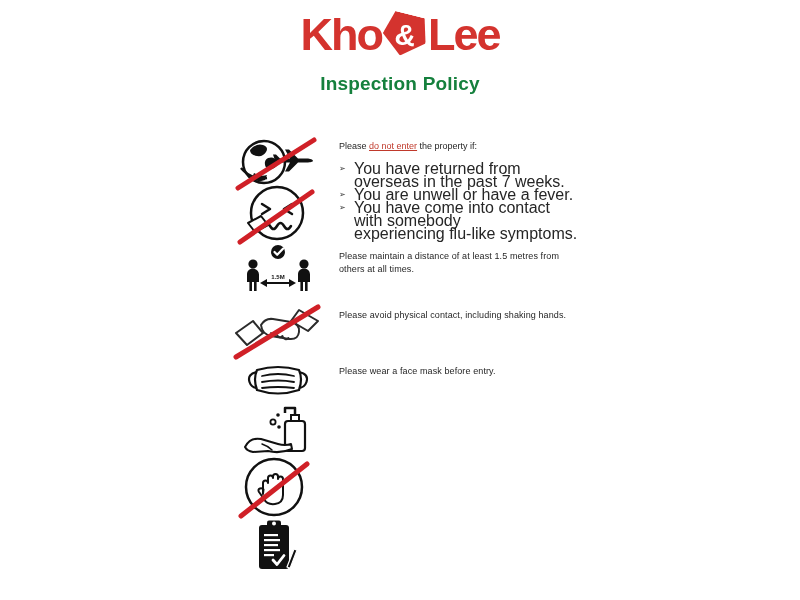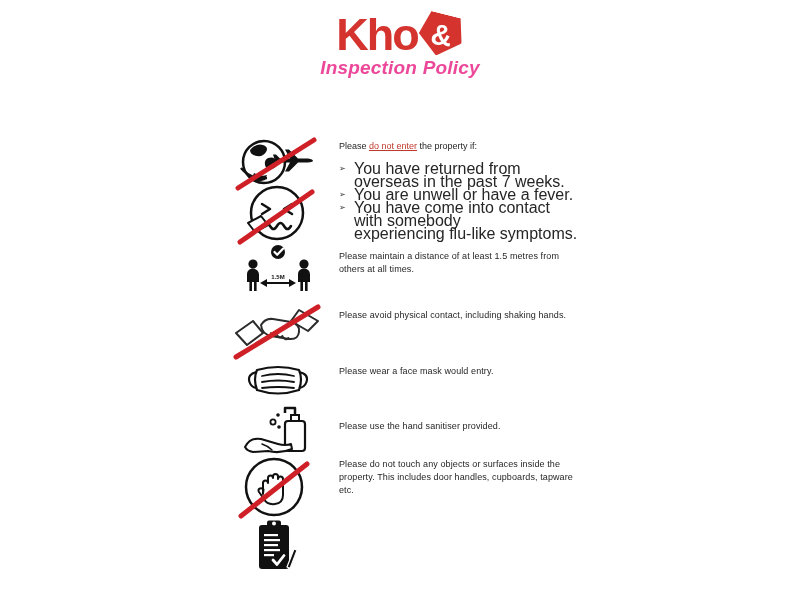--- a/index.html
+++ b/index.html
@@ -10,21 +10,21 @@
   
   .header{position:absolute;top:12px;left:0;width:800px;text-align:center;}
   .logo{display:flex;align-items:center;justify-content:center;line-height:1;}
   .logo-word{font-size:45px;font-weight:bold;color:#D4332E;letter-spacing:-2px;}
   .logo-badge{
     width:44px;height:42px;background:#D4332E;margin:0 1px;
     clip-path:polygon(16% 0%,84% 0%,100% 58%,50% 100%,0% 58%);
     transform:rotate(14deg);display:flex;align-items:center;justify-content:center;
   }
   .logo-badge span{color:#ffffff;font-size:29px;font-weight:bold;transform:rotate(-6deg);}
-  .doc-title{margin-top:0;font-size:19px;font-weight:bold;color:#ec4899;letter-spacing:.2px;font-style:italic;}
+  .doc-title{margin-top:16px;font-size:19px;font-weight:bold;color:#15803d;letter-spacing:.2px;}
   .intro{margin-top:9px;font-size:8.6px;line-height:10.8px;color:#3f3f3f;}
   
   .abs{position:absolute;}
   .row-text{
     position:absolute;left:339px;width:242px;font-size:9px;line-height:13px;
     color:#262626;white-space:pre-line;letter-spacing:.1px;
   }
   .lead-line{font-size:9px;line-height:13px;margin-bottom:9px;}
   .lead-em{color:#C0392B;font-weight:normal;text-decoration:underline;}
   .bullet-row{display:flex;line-height:13px;}
@@ -36,20 +36,21 @@
 <body>
 
 <div class="page">
 
   <div class="header">
     <div class="logo">
       <span class="logo-word">Kho</span>
       <span class="logo-badge">
           <span>&amp;</span>
         </span>
+      <span class="logo-word">Lee</span>
     </div>
     <div class="doc-title">Inspection Policy</div>
   </div>
 
   <svg class="abs" style="left:234px;top:132px" width="84" height="60" viewBox="0 0 84 60">
     <circle cx="30" cy="30" r="21" fill="#fff" stroke="#111" stroke-width="2.5"></circle>
     <path d="M16,18 q6,-7 13,-5 q6,2 3,7 q-3,5 -9,4 q-7,-1 -7,-6 z" fill="#111"></path>
     <path d="M34,26 q7,-2 9,4 q1,5 -5,7 q-6,1 -7,-4 q-1,-5 3,-7 z" fill="#111"></path>
     <path d="M20,41 q6,4 13,2 l-2,5 q-7,3 -13,-2 z" fill="#111"></path>
     <path d="M7,36 q10,12 26,10" stroke="#111" stroke-width="2.5" fill="none"></path>
@@ -111,42 +112,38 @@
     <line x1="3" y1="58" x2="85" y2="8" stroke="#D02027" stroke-width="5" stroke-linecap="round"></line>
   </svg>
   <div class="row-text" style="top:309px">Please avoid physical contact, including shaking hands.</div>
 
   <svg class="abs" style="left:246px;top:361px" width="64" height="38" viewBox="0 0 64 38">
     <path d="M11,11 Q1,13 3.5,21 Q5.5,27 12,27" fill="none" stroke="#111" stroke-width="2.2"></path>
     <path d="M53,11 Q63,13 60.5,21 Q58.5,27 52,27" fill="none" stroke="#111" stroke-width="2.2"></path>
     <path d="M11,9 Q32,3 53,9 Q57,18 53,29 Q32,36 11,29 Q7,18 11,9 Z" fill="#fff" stroke="#111" stroke-width="2.2" stroke-linejoin="round"></path>
     <path d="M16,15 Q32,11 48,15 M16,21 Q32,18 48,21 M16,27 Q32,25 48,27" fill="none" stroke="#111" stroke-width="1.8" stroke-linecap="round"></path>
   </svg>
-  <div class="row-text" style="top:365px">Please wear a face mask would entry.</div>
+  <div class="row-text" style="top:365px">Please wear a face mask before entry.</div>
 
   <svg class="abs" style="left:242px;top:401px" width="74" height="56" viewBox="0 0 74 56">
     <rect x="43" y="20" width="20" height="30" rx="3" fill="#fff" stroke="#111" stroke-width="2.2"></rect>
     <rect x="49" y="14" width="8" height="6" fill="#fff" stroke="#111" stroke-width="2"></rect>
     <path d="M53,14 V7 H43 V12" fill="none" stroke="#111" stroke-width="2.5" stroke-linejoin="round"></path>
     <circle cx="36" cy="14" r="1.8" fill="#111"></circle>
     <circle cx="31" cy="21" r="2.6" fill="none" stroke="#111" stroke-width="1.8"></circle>
     <circle cx="37" cy="26" r="1.8" fill="#111"></circle>
     <path d="M3,46 Q8,36 19,38 L36,43 Q43,45 49,43 L50,48 Q38,53 26,50 L11,51 Q5,50 3,46 Z" fill="#fff" stroke="#111" stroke-width="2" stroke-linejoin="round"></path>
     <path d="M20,43 Q26,45 30,49" stroke="#111" stroke-width="1.5" fill="none" stroke-linecap="round"></path>
   </svg>
-  <div class="row-text" style="top:420px">Please use the hand sanitiser provided.</div>
 
   <svg class="abs" style="left:237px;top:454px" width="74" height="66" viewBox="0 0 74 66">
     <circle cx="37" cy="33" r="28" fill="none" stroke="#111" stroke-width="2.5"></circle>
     <path d="M26,40 V29 q0,-2.5 2.5,-2.5 q2.5,0 2.5,2.5 v-5 q0,-2.5 2.5,-2.5 q2.5,0 2.5,2.5 v-1.5 q0,-2.5 2.5,-2.5 q2.5,0 2.5,2.5 v2.5 q0,-2.5 2.5,-2.5 q2.5,0 2.5,2.5 V41 q0,8 -8,9 q-8,1 -11,-5 l-5,-7 q-1.5,-2.5 1,-3.5 q2,-0.8 3.5,1 z" fill="#fff" stroke="#111" stroke-width="2" stroke-linejoin="round"></path>
     <line x1="4" y1="62" x2="70" y2="10" stroke="#D02027" stroke-width="5" stroke-linecap="round"></line>
   </svg>
-  <div class="row-text" style="top:458px">Please do not touch any objects or surfaces inside the
-property. This includes door handles, cupboards, tapware
-etc.</div>
 
   <svg class="abs" style="left:256px;top:519px" width="42" height="52" viewBox="0 0 42 52">
     <rect x="3" y="6" width="30" height="44" rx="3" fill="#111"></rect>
     <rect x="11" y="1.5" width="14" height="9" rx="2" fill="#111"></rect>
     <circle cx="18" cy="4.5" r="2" fill="#fff"></circle>
     <rect x="8" y="15" width="14" height="2.2" fill="#fff"></rect>
     <rect x="8" y="20" width="16" height="2.2" fill="#fff"></rect>
     <rect x="8" y="25" width="14" height="2.2" fill="#fff"></rect>
     <rect x="8" y="30" width="16" height="2.2" fill="#fff"></rect>
     <rect x="8" y="35" width="10" height="2.2" fill="#fff"></rect>

